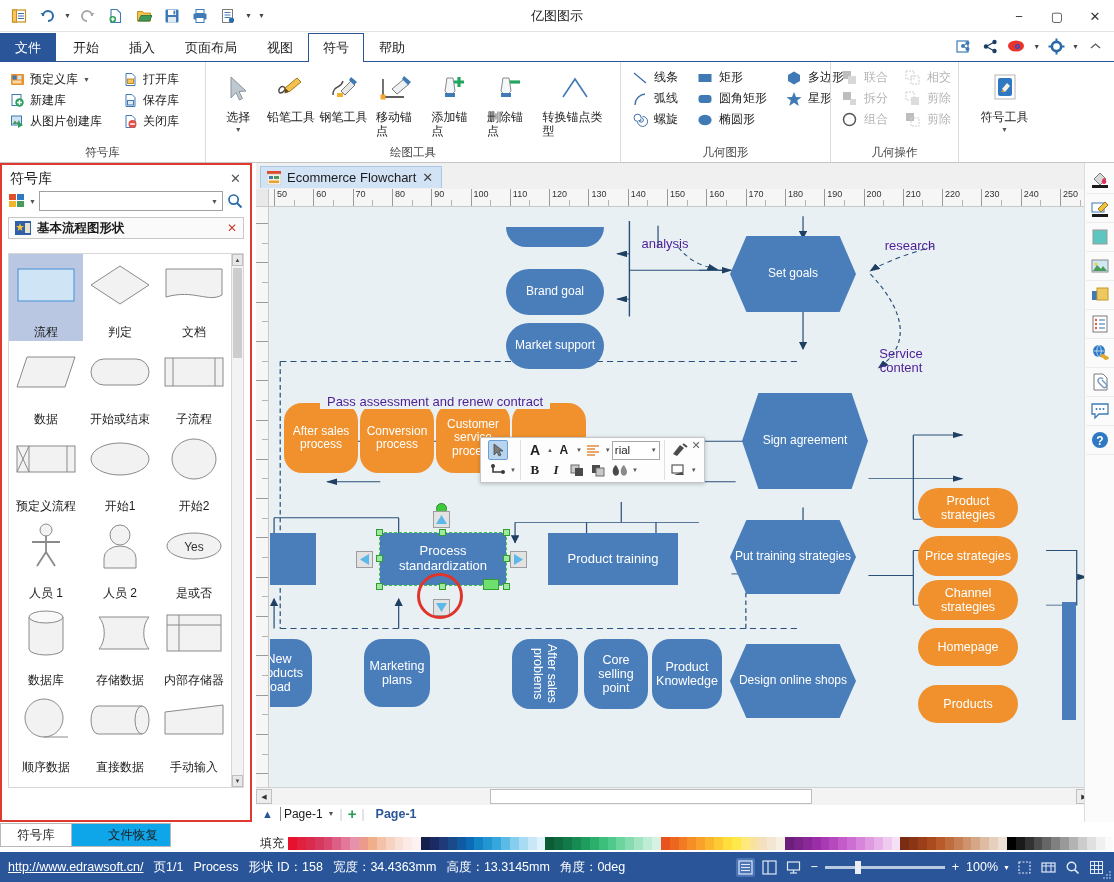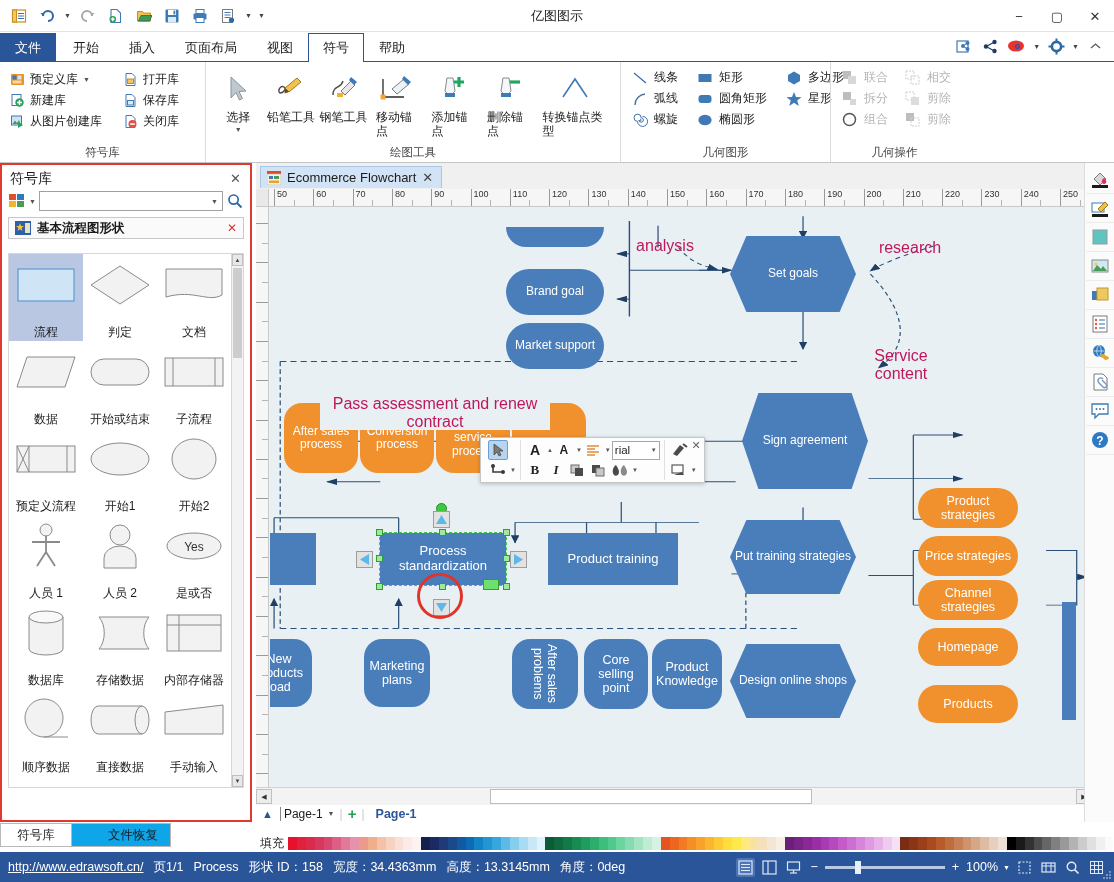--- a/index.html
+++ b/index.html
@@ -188,21 +188,21 @@
   
   .node { position:absolute; display:flex; align-items:center; justify-content:center; text-align:center; color:#fff; line-height:1.12;}
   .n-blue { background:#4a7ebb; }
   .n-orange { background:#f0912d; }
   .rr { border-radius:26px; }
   .rr18 { border-radius:18px; }
   .hexa { clip-path: polygon(13% 0, 87% 0, 100% 50%, 87% 100%, 13% 100%, 0% 50%); }
   .vtext { writing-mode:vertical-rl; }
 
   svg.wires { position:absolute; left:0; top:0; width:100%; height:100%; pointer-events:none; }
-  .lbl { position:absolute; color:#be185d; font-size:16px; text-align:center; line-height:1.1;}
+  .lbl { position:absolute; color:#4c1d95; font-size:13px; text-align:center; line-height:1.1;}
 
   
   .selbox { position:absolute; border:1px dashed #3ec93e; }
   .hnd { position:absolute; width:7px; height:7px; background:#9fe89f; border:1px solid #2f9e2f;}
   .arrowbtn {
     position:absolute; width:17px; height:17px; background:#e2e2e2; border:1px solid #9d9d9d;
     display:flex;align-items:center;justify-content:center; cursor:pointer;
   }
   .redcircle { position:absolute; border:3px solid #e0342a; border-radius:50%;}
 
@@ -661,20 +661,36 @@
                   <rect x="6" y="6" width="8" height="8" fill="none" stroke="#cfcfcf" stroke-dasharray="2 1"></rect>
                 </svg>
               </span>
             <span>剪除</span>
           </div>
         </div>
       </div>
       <div class="glabel">几何操作</div>
     </div>
 
+    <div class="rgroup" style="width:92px; align-items:center;">
+      <div class="rbody" style="justify-content:center;width:100%;">
+        <div class="bigcmd wide" style="width:78px;">
+          <div class="bic">
+            <svg width="30" height="32" viewBox="0 0 30 32">
+                <rect x="5" y="2" width="20" height="24" fill="#fff" stroke="#b5b5b5"></rect>
+                <rect x="8" y="5" width="14" height="18" rx="2" fill="#2f78c4"></rect>
+                <path d="M12 16 l5 -6 l3 3 l-5 6 z" fill="#f5f0e0"></path>
+                <path d="M11 19 l2 -2 l2 2 z" fill="#e8a22d"></path>
+              </svg>
+          </div>
+          <div class="blabel">符号工具</div>
+          <div class="bcaret">▼</div>
+        </div>
+      </div>
+    </div>
 
   </div>
 
   <div class="leftpanel">
     <div class="lp-title">
       <span class="t">符号库</span>
       <span class="x">✕</span>
     </div>
     <div class="lp-search">
       <span class="libico">

